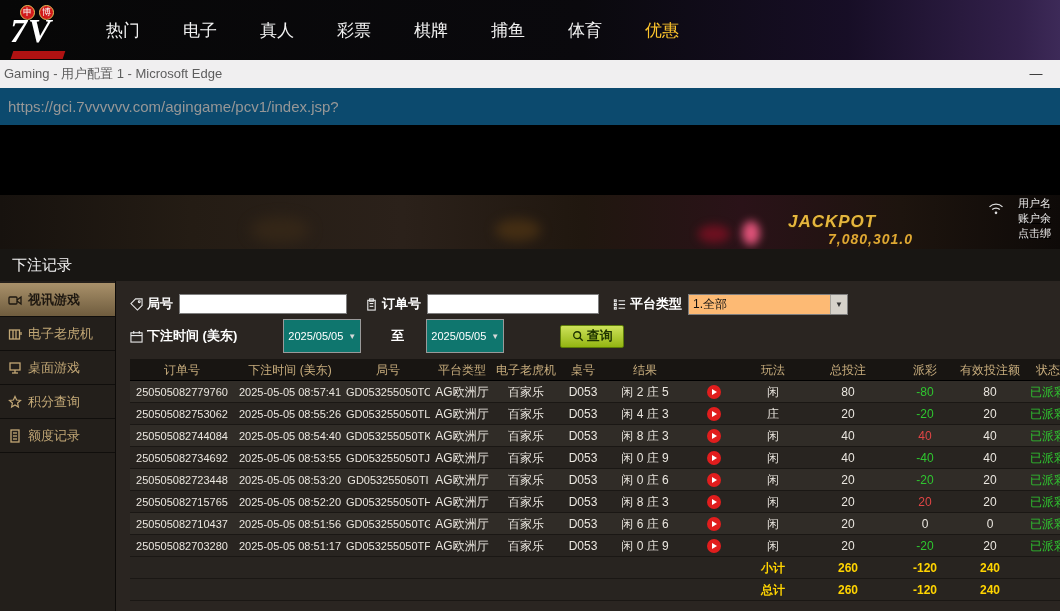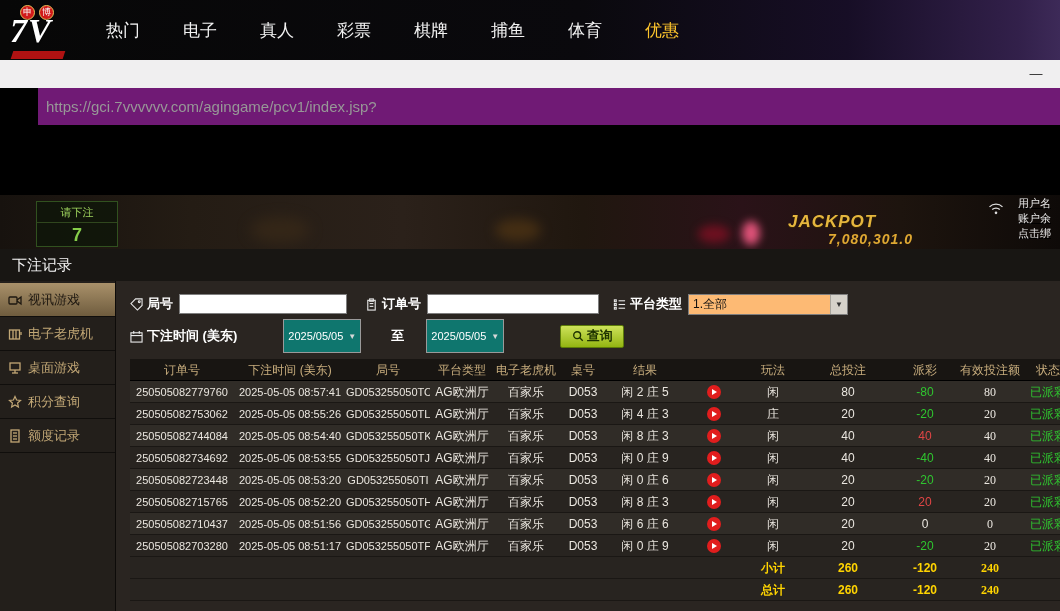--- a/index.html
+++ b/index.html
@@ -30,22 +30,22 @@
   .nav-item { color: #f2f2f2; font-size: 17px; cursor: pointer; white-space: nowrap; }
   .nav-item.hl { color: #fdc52c; }
 
   
   .titlebar {
     height: 28px; background: #f0eff0; color: #5d5d5d; font-size: 13px;
     display: flex; align-items: center; padding-left: 4px; position: relative;
   }
   .min-btn { position: absolute; right: 12px; top: 2px; width: 24px; height: 24px; color: #1f1f1f; font-size: 13px; text-align: center; line-height: 24px; cursor: pointer; }
   .urlbar {
-    height: 37px; background: #701a75; display: flex; align-items: center;
-    font-size: 15px; color: #979797; padding-left: 8px; margin-left: 38px;
+    height: 37px; background: #0c4a6e; display: flex; align-items: center;
+    font-size: 15px; color: #979797; padding-left: 8px;
   }
 
   
   .gamearea { height: 124px; position: relative; background: #000; overflow: hidden; }
   .banner-strip {
     position: absolute; left: 0; right: 0; top: 70px; height: 54px;
     background: linear-gradient(90deg, #17120e 0%, #241c14 18%, #2b211a 38%, #20170f 55%, #2a1218 70%, #1d140e 85%, #0e0a08 100%);
   }
   .blob { position: absolute; border-radius: 50%; }
   .blob-pink { left: 742px; top: 96px; width: 18px; height: 24px; background: #ff5e8a; filter: blur(4px); opacity: .85; }
@@ -73,21 +73,21 @@
   
   .page-title-bar { height: 32px; background: #181613; color: #f5f5f5; font-size: 15px; display: flex; align-items: center; padding-left: 12px; }
 
   
   .main { height: 330px; display: flex; background: #2a2521; }
   .sidebar { width: 116px; flex: 0 0 auto; background: #231f1b; border-right: 1px solid #0d0b09; padding-top: 2px; }
   .side-item {
     height: 34px; display: flex; align-items: center; gap: 6px; padding-left: 8px;
     color: #c3a876; font-size: 13px; border-bottom: 1px solid #100e0c; cursor: pointer; white-space: nowrap;
   }
-  .side-item.active { background: linear-gradient(180deg, #a9916a, #6f5c3e); color: #1d1710; font-weight: normal; }
+  .side-item.active { background: linear-gradient(180deg, #a9916a, #6f5c3e); color: #1d1710; font-weight: bold; }
   .side-item svg { flex: 0 0 auto; }
 
   .content { flex: 1; padding-left: 14px; position: relative; }
 
   
   .filter-row { display: flex; align-items: center; }
   .filter-row1 { margin-top: 12px; height: 22px; }
   .filter-row2 { margin-top: 9px; height: 24px; }
   .f-label { color: #fff; font-size: 13px; font-weight: bold; margin: 0 6px 0 4px; white-space: nowrap; }
   .f-icon { color: #e8e8e8; display: inline-flex; }
@@ -117,21 +117,21 @@
   .bet-table { margin-top: 11px; width: 940px; font-size: 12px; }
   .tr { display: flex; height: 22px; align-items: center; border-bottom: 1px solid #1a1714; }
   .th-row { background: #181512; border-bottom: 1px solid #000; }
   .th-row .td { color: #c9ae7e; }
   .td { text-align: center; white-space: nowrap; overflow: hidden; color: #eae6df; line-height: 22px; }
   .c1 { width: 104px; font-size: 11px; }
   .c2 { width: 112px; font-size: 11px; }
   .c3 { width: 84px;  font-size: 11px; }
   .c4 { width: 64px; } .c5 { width: 64px; } .c6 { width: 50px; }
   .c7 { width: 74px; } .c8 { width: 64px; } .c9 { width: 54px; }
-  .c10 { width: 96px; } .c11 { width: 58px; } .c12 { width: 72px; font-family: Liberation Serif, serif; } .c13 { width: 44px; }
+  .c10 { width: 96px; } .c11 { width: 58px; } .c12 { width: 72px; } .c13 { width: 44px; }
   .th-row .c1, .th-row .c2, .th-row .c3 { font-size: 12px; }
   #table-body .tr:nth-child(odd) { background: #302c27; }
   #table-body .tr:nth-child(even) { background: #282420; }
   .neg { color: #2fc52f; }
   .pos { color: #e04545; }
   .zero { color: #eae6df; }
   .status { color: #2fc52f; }
   .play-btn {
     width: 14px; height: 14px; border-radius: 50%; background: #e11d1d;
     display: inline-flex; align-items: center; justify-content: center; vertical-align: middle; cursor: pointer;
@@ -160,37 +160,34 @@
       <div class="nav-item">真人</div>
       <div class="nav-item">彩票</div>
       <div class="nav-item">棋牌</div>
       <div class="nav-item">捕鱼</div>
       <div class="nav-item">体育</div>
       <div class="nav-item hl">优惠</div>
     </div>
   </div>
 
   <div class="titlebar">
+    <span>Gaming - 用户配置 1 - Microsoft Edge</span>
     <span class="min-btn">—</span>
   </div>
 
   <div class="urlbar">
     <span>https://gci.7vvvvvv.com/agingame/pcv1/index.jsp?</span>
   </div>
 
   <div class="gamearea">
     <div class="banner-strip"></div>
     <div class="blob blob-warm"></div>
     <div class="blob blob-gold"></div>
     <div class="blob blob-red"></div>
     <div class="blob blob-pink"></div>
-    <div class="bet-box">
-      <div class="bet-label">请下注</div>
-      <div class="bet-count">7</div>
-    </div>
     <div class="jackpot-label">JACKPOT</div>
     <div class="jackpot-value">7,080,301.0</div>
     <span class="wifi">
       <svg width="16" height="13" viewBox="0 0 14 12" fill="none" stroke="currentColor" stroke-width="1.2">
         <path d="M1 4.5 A8.5 8.5 0 0 1 13 4.5"></path>
           <path d="M3.5 7 A5 5 0 0 1 10.5 7"></path>
           <circle cx="7" cy="10" r="1.2" fill="currentColor" stroke="none"></circle>
       </svg>
     </span>
     <div class="right-labels">

